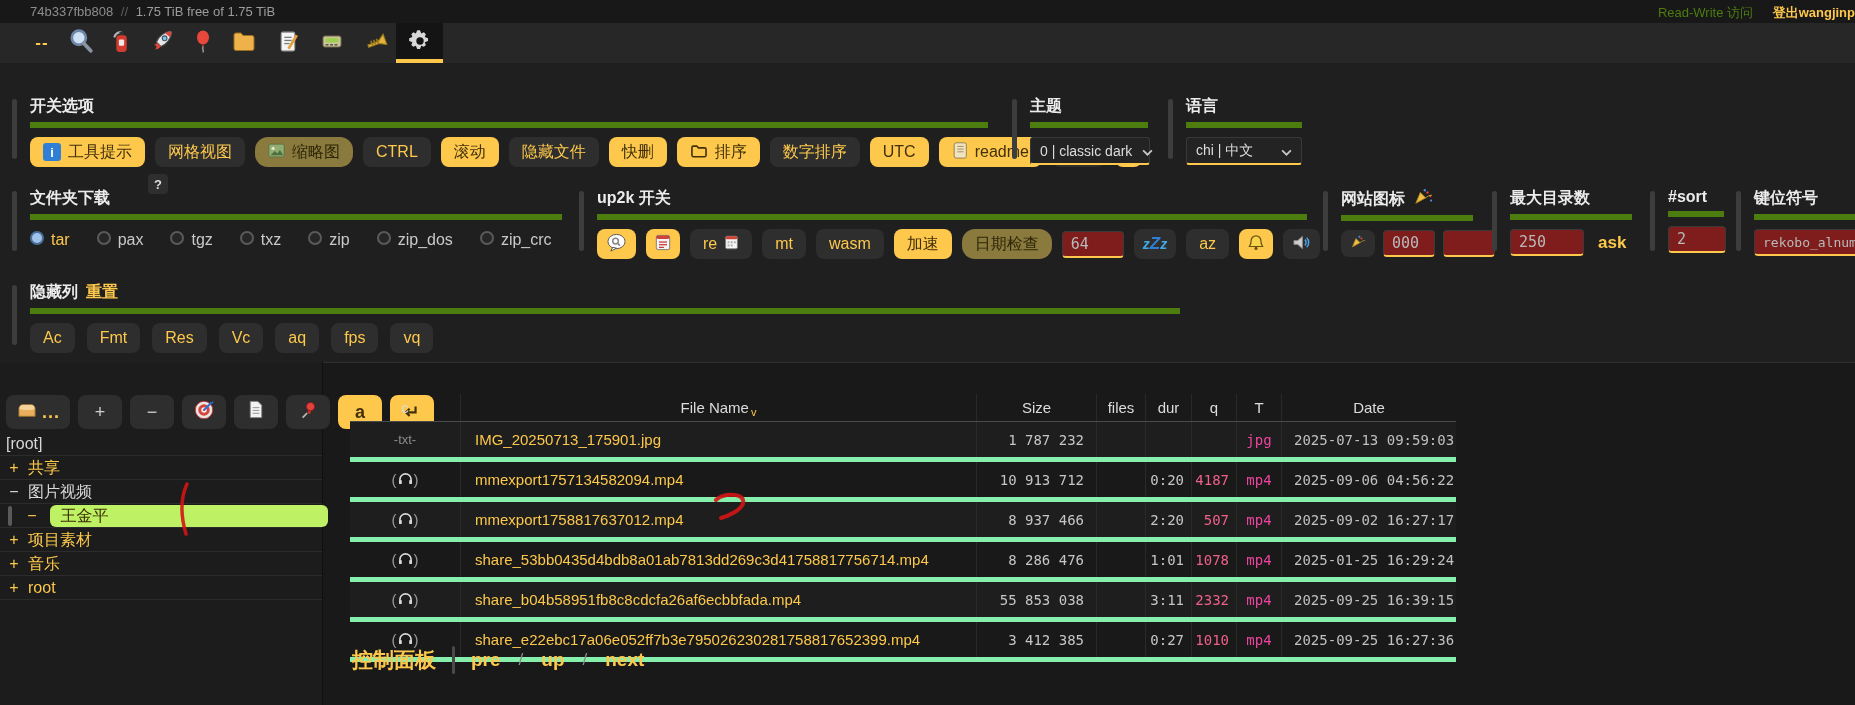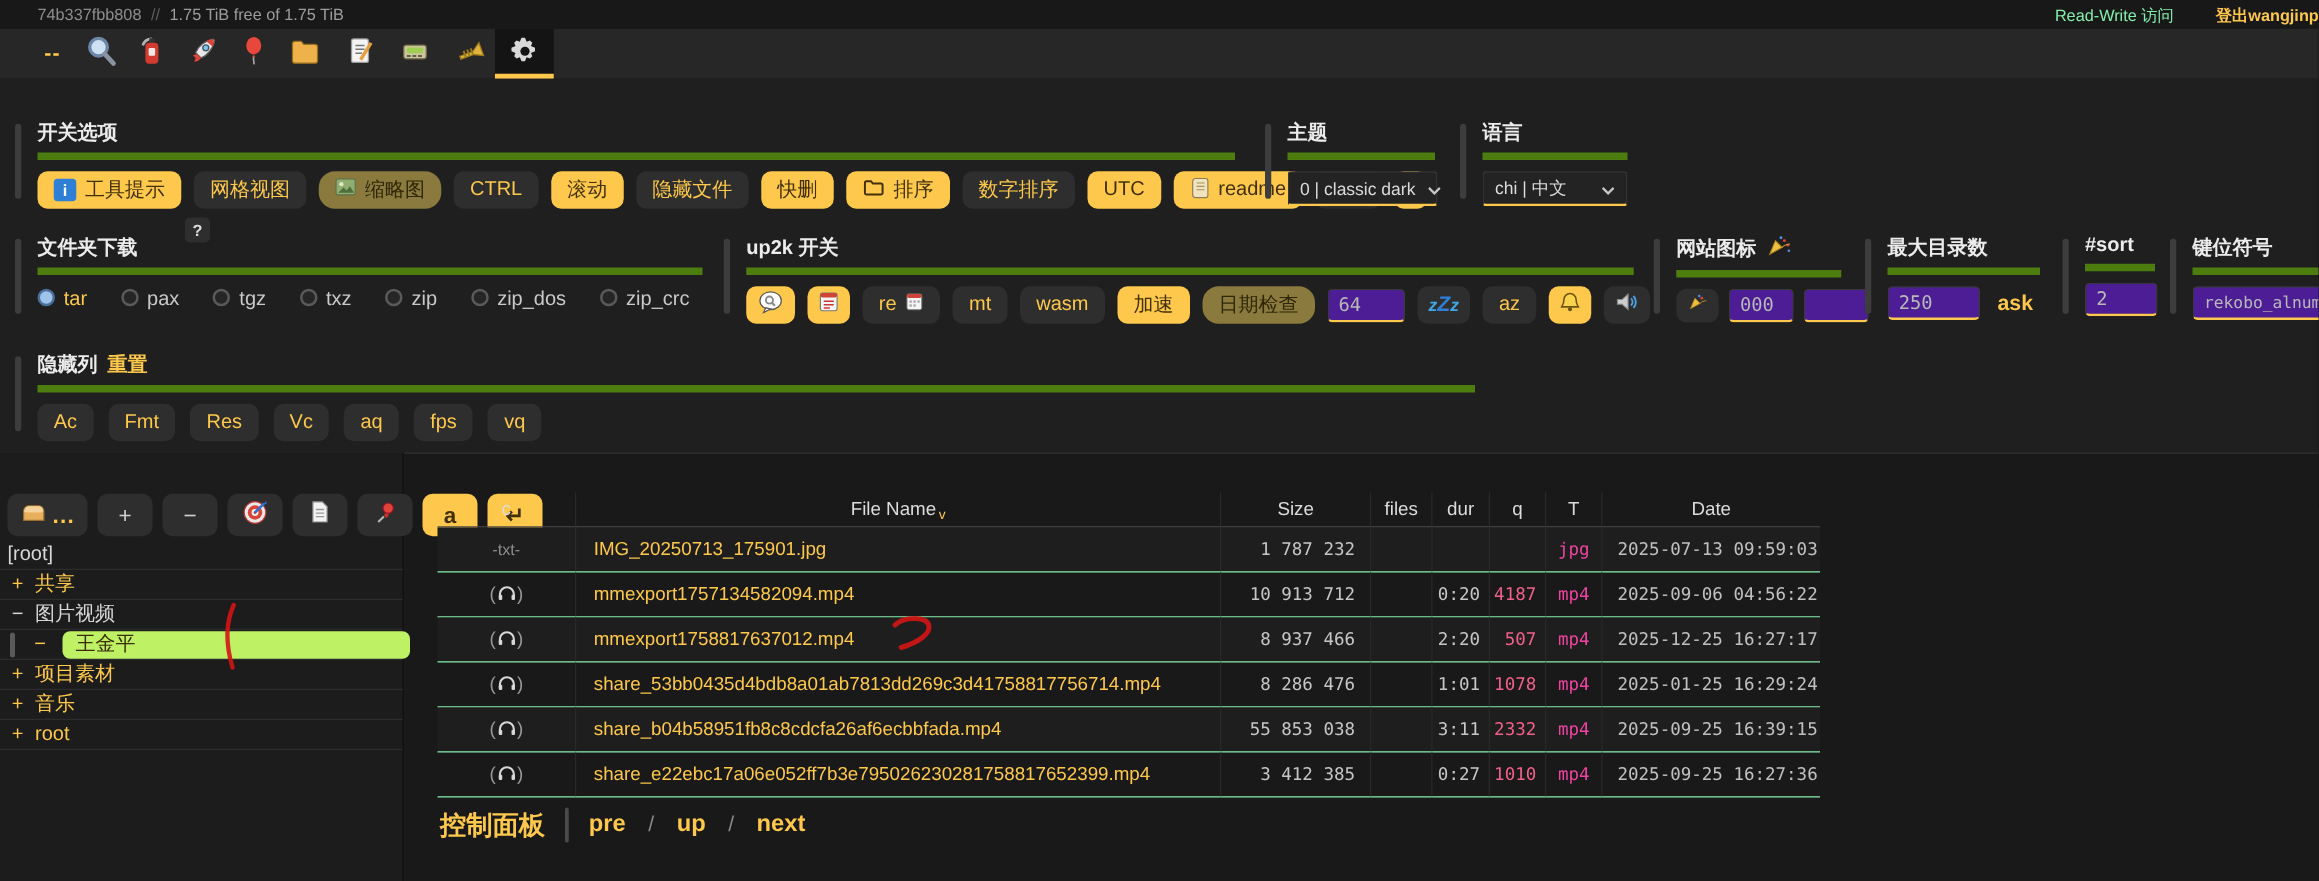--- a/index.html
+++ b/index.html
@@ -3,40 +3,40 @@
 <meta charset="utf-8">
 <style>
   html,body{margin:0;padding:0;background:#101010;}
   #app{position:relative;width:1855px;height:705px;background:#191919;overflow:hidden;
        font-family:"Liberation Sans",sans-serif;color:#ccc;-webkit-font-smoothing:antialiased;}
   
   .topbar{position:absolute;left:0;top:0;width:100%;height:40px;background:#181818;font-size:13px;}
   .topbar .left{position:absolute;left:30px;top:4px;white-space:nowrap;}
   .host{color:#8d8d8d}.sep{color:#5f5f5f;margin:0 4px}.free{color:#9c9c9c}
   .topbar .right{position:absolute;right:0;top:4px;white-space:nowrap;}
-  .access{color:#86efac;margin-right:30px}
+  .access{color:#4d7c0f;margin-right:16px}
   .logout{color:#fdc84b;font-weight:bold}
   
   .tabs{position:absolute;left:0;top:23px;width:100%;height:40px;background:#272727;}
   .tab{position:absolute;top:0;height:40px;width:40px;display:flex;align-items:center;justify-content:center;cursor:pointer}
   .tab.active{width:47px;background:#141414;box-shadow:inset 0 -4px 0 #fdc84b;}
   .dashes{color:#fdc84b;font-weight:bold;font-size:17px;letter-spacing:1px}
   
   .panel{position:absolute;left:0;top:63px;width:100%;height:299px;background:#1f1f1f;border-bottom:1px solid #303030;}
   .sec{position:absolute;}
   .sec.bar::before{content:"";position:absolute;left:-18px;top:3px;width:5px;height:60px;background:#3d3d3d;border-radius:3px;}
   .sec h3{margin:0;font-size:16px;font-weight:bold;color:#ececec;border-bottom:6px solid #4d7c0f;
           padding-bottom:5px;white-space:nowrap;display:flex;align-items:center;gap:8px;}
   .rowbtns{display:flex;align-items:center;gap:10px;margin-top:9px;}
   .tb{display:inline-flex;align-items:center;gap:7px;background:#2e2e2e;color:#fdc84b;border-radius:8px;
       padding:0 13px;height:30px;font-size:16px;white-space:nowrap;cursor:pointer;}
   .tb.on{background:#fdc84b;color:#42300a;}
   .tb.semi{background:#8a7a3d;color:#2f2708;border-radius:13px;}
   .tb.iconic{padding:0 9px;}
-  .inp{background:#4c1d95;border:1px solid #3a3a3a;border-bottom:2px solid #fdc84b;border-radius:4px;
+  .inp{background:#7f1d1d;border:1px solid #3a3a3a;border-bottom:2px solid #fdc84b;border-radius:4px;
        color:#b9b9b9;height:24px;padding:0 8px;font-size:15px;font-family:"DejaVu Sans Mono",monospace;box-sizing:content-box;}
   .selectbox{display:inline-flex;align-items:center;justify-content:space-between;gap:10px;background:#232323;
        border:1px solid #383838;border-bottom:2px solid #fdc84b;border-radius:3px;height:25px;padding:0 9px;
        color:#dcdcdc;font-size:14px;cursor:pointer;white-space:nowrap;}
   .radio-row{display:flex;align-items:center;gap:27px;margin-top:11px;font-size:16px;color:#c9c9c9;}
   .radio{display:inline-flex;align-items:flex-start;gap:7px;cursor:pointer;}
   .rdot{width:14px;height:14px;border-radius:50%;background:#262626;border:2px solid #5a5a5a;box-sizing:border-box;}
   .radio.sel .rdot{background:#9fc3ea;border-color:#4a6f9a;}
   .radio.sel span{color:#fdc84b;}
   .helpbox{position:absolute;left:118px;top:-14px;width:20px;height:20px;background:#2e2e2e;border-radius:4px;
@@ -57,21 +57,21 @@
   .tree{position:absolute;left:0;top:70px;width:322px;font-size:16px;}
   .trow{height:23px;line-height:23px;border-top:1px solid #2c2c2c;padding-left:6px;white-space:nowrap;cursor:pointer;}
   .trow .pfx{display:inline-block;width:16px;text-align:center;margin-right:6px;}
   .t-y{color:#fdc84b;} .t-w{color:#d8d8d8;}
   .trow.seldr{position:relative;padding-left:24px;}
   .indentbar{position:absolute;left:8px;top:2px;width:4px;height:20px;background:#5a5a5a;border-radius:2px;}
   .pill{display:inline-block;background:#bef264;color:#3a2b04;border-radius:6px;padding:0 10px;width:258px;height:22px;line-height:22px;}
   
   .ftable{position:absolute;left:350px;top:394px;width:1106px;font-size:15px;}
   .frow{display:grid;grid-template-columns:110px 516px 120px 49px 46px 45px 45px 175px;align-items:center;height:35px;
-        border-bottom:1px solid #86efac;}
+        border-bottom:5px solid #86efac;}
   .frow>div{height:100%;display:flex;align-items:center;overflow:hidden;white-space:nowrap;}
   .frow>div:nth-child(n+2){border-left:1px solid #292929;}
   .fhead{height:27px;border-bottom:1px solid #4a4a4a;color:#dcdcdc;}
   .fhead>div{justify-content:center;font-size:15px;}
   .frow:nth-child(even){background:#1e1e1e;}
   .c-c{justify-content:center;color:#8b8b8b;font-size:13px;gap:1px;}
   .c-name{padding-left:14px;color:#fdc84b;cursor:pointer;}
   .c-size{justify-content:flex-end;padding-right:12px;font-family:"DejaVu Sans Mono",monospace;font-size:14px;color:#c6c6c6;}
   .c-dur{justify-content:flex-end;padding-right:7px;font-family:"DejaVu Sans Mono",monospace;font-size:14px;color:#c6c6c6;}
   .c-q{justify-content:flex-end;padding-right:7px;font-family:"DejaVu Sans Mono",monospace;font-size:14px;color:#f0608a;}
@@ -568,21 +568,21 @@
               <rect x="12" y="8.5" width="3" height="4.5" rx="1" fill="#d8d8d8"></rect>
             </svg></span>
           <span class="parens">)</span>
         </div>
       <div class="c-name">mmexport1758817637012.mp4</div>
       <div class="c-size">8 937 466</div>
       <div></div>
       <div class="c-dur">2:20</div>
       <div class="c-q">507</div>
       <div class="c-t">mp4</div>
-      <div class="c-date">2025-12-25 16:27:17</div>
+      <div class="c-date">2025-09-02 16:27:17</div>
     </div>
 
     <div class="frow">
       <div class="c-c">
           <span class="parens">(</span>
           <span><svg width="15" height="13" viewBox="0 0 16 14">
               <path d="M2,11 v-3 a6,6 0 0 1 12,0 v3" stroke="#d8d8d8" stroke-width="1.8" fill="none"></path>
               <rect x="1" y="8.5" width="3" height="4.5" rx="1" fill="#d8d8d8"></rect>
               <rect x="12" y="8.5" width="3" height="4.5" rx="1" fill="#d8d8d8"></rect>
             </svg></span>

